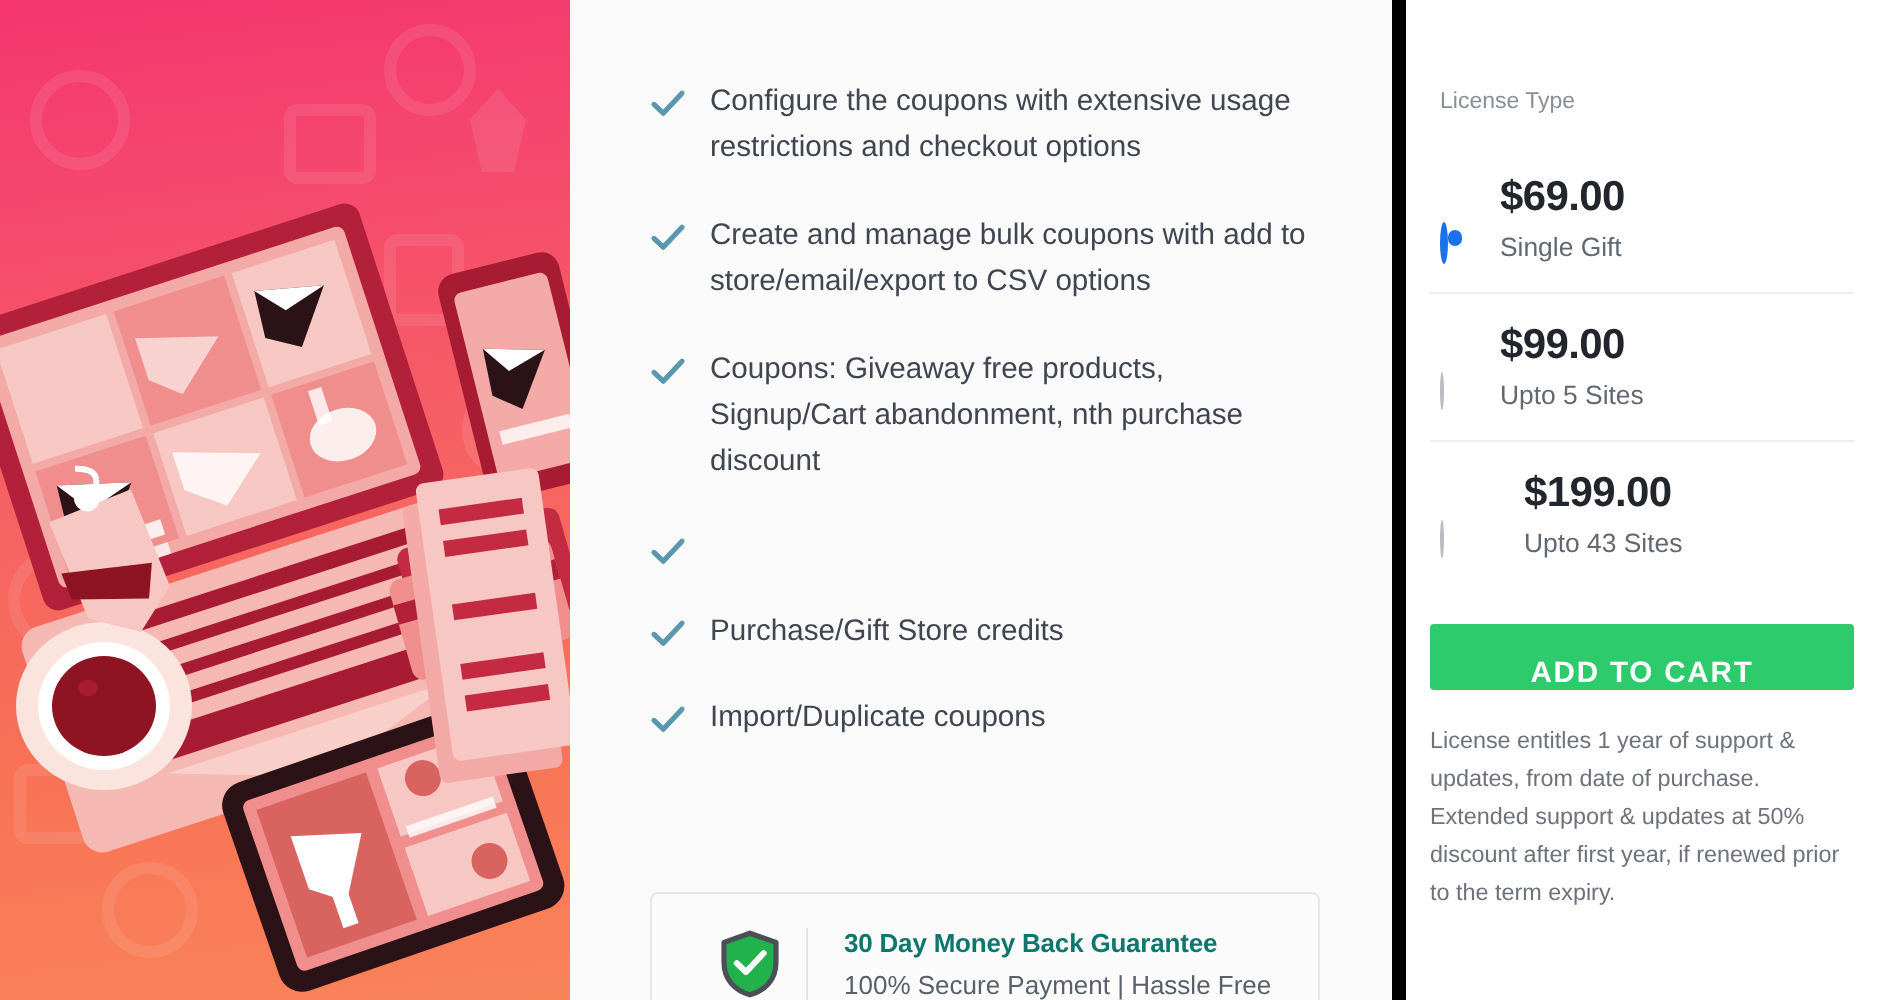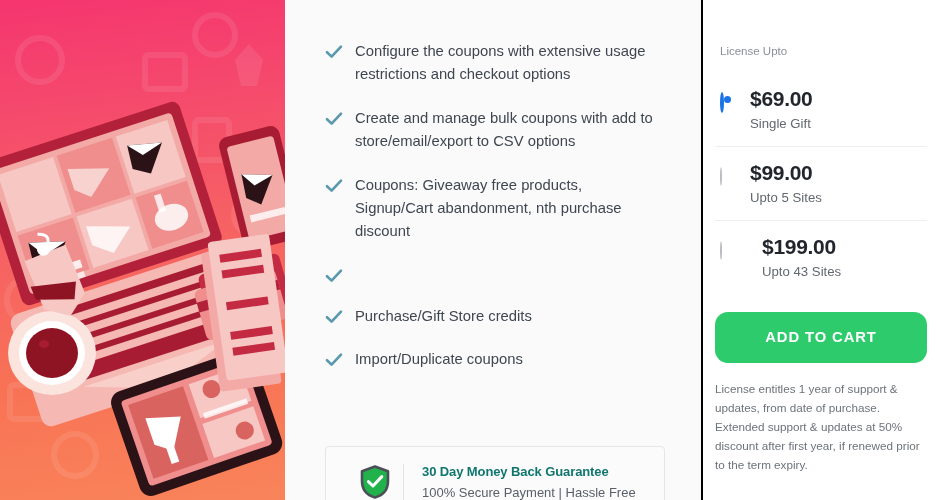--- a/index.html
+++ b/index.html
@@ -19,21 +19,21 @@
     background: linear-gradient(173deg, #f5356f 0%, #f54a6c 22%, #f66263 48%, #f87355 74%, #f9845a 100%);
     overflow: hidden;
   }
   .hero-pattern { position: absolute; inset: 0; opacity: .085; }
   .hero-art { position: absolute; inset: 0; }
 
   
   .features {
     flex: 1 1 auto;
     background: #fafafb;
-    border-right: 2px solid #000000;
+    border-right: 7px solid #000000;
     padding: 40px 36px 17px 40px;
     position: relative;
   }
   .feature-list { list-style: none; }
   .feature-item {
     display: flex;
     align-items: flex-start;
     margin-bottom: 20px;
   }
   .check-icon {
@@ -80,21 +80,21 @@
     flex: 0 0 247px;
     width: 247px;
     background: #ffffff;
     padding: 45px 23px 0 12px;
   }
   .license-label {
     font-size: 11.5px; color: #8a8f96;
     margin-bottom: 16px; padding-left: 5px;
   }
   .option {
-    display: flex; align-items: flex-start;
+    display: flex; align-items: flex-end;
     padding: 14px 0 15px 5px;
     border-bottom: 1px solid #eeeef0;
   }
   .option:last-of-type { border-bottom: none; gap: 12px; }
   .radio {
     flex: 0 0 30px;
     padding-top: 7px;
   }
   .radio-dot {
     width: 14px; height: 14px; border-radius: 50%;
@@ -115,22 +115,22 @@
     letter-spacing: -.3px; line-height: 1.15;
   }
   .price-sub {
     font-size: 13.2px; color: #62686f; margin-top: 5px;
   }
   .cart-button {
     display: block; width: 100%;
     margin: 18px 0 0 0;
     background: #2ecb6d;
     color: #ffffff;
-    border: none; border-radius: 13px;
-    padding: 17px 0 18px;
+    border: none; border-radius: 2px;
+    padding: 17px 0 0;
     font-family: "Liberation Sans", sans-serif;
     font-size: 14.8px; font-weight: bold;
     letter-spacing: .9px;
     cursor: pointer;
   }
   .license-note {
     margin-top: 17px;
     font-size: 11.7px; line-height: 1.62; color: #6d737a;
   }
 </style>
@@ -311,21 +311,21 @@
         </svg>
       </span>
       <span>
         <div class="guarantee-title">30 Day Money Back Guarantee</div>
         <div class="guarantee-sub">100% Secure Payment | Hassle Free</div>
       </span>
     </div>
   </div>
 
   <div class="pricing">
-    <div class="license-label">License Upto</div>
+    <div class="license-label">License Type</div>
 
     <label class="option selected">
       <span class="radio"><span class="radio-dot"></span></span>
       <span>
         <span class="price">$69.00</span>
         <div class="price-sub">Single Gift</div>
       </span>
     </label>
 
     <label class="option">

